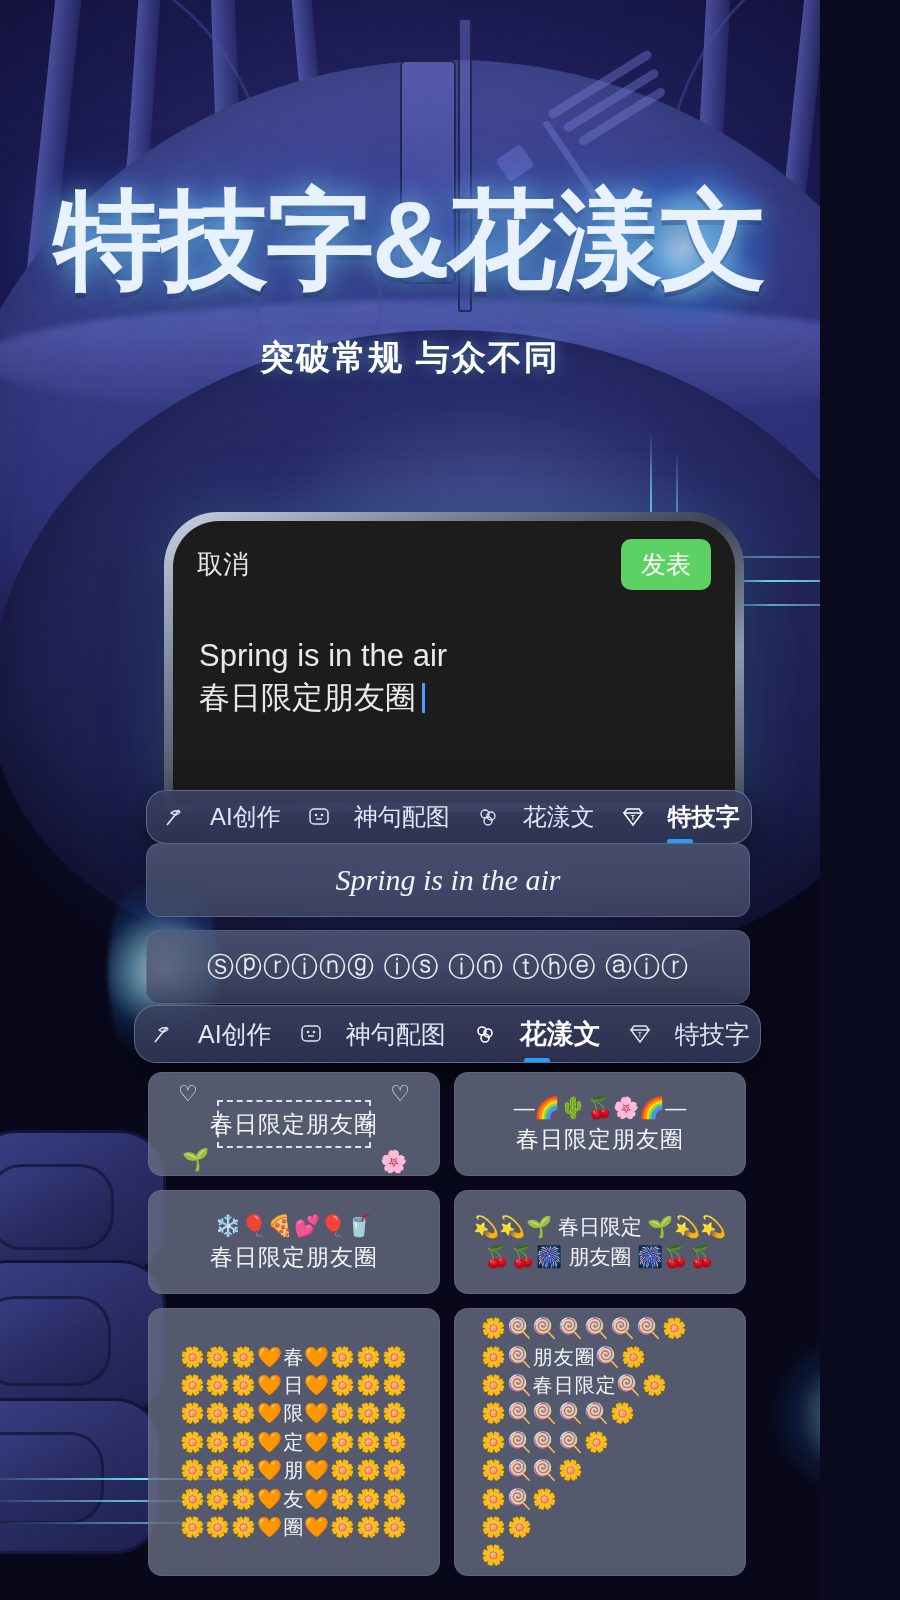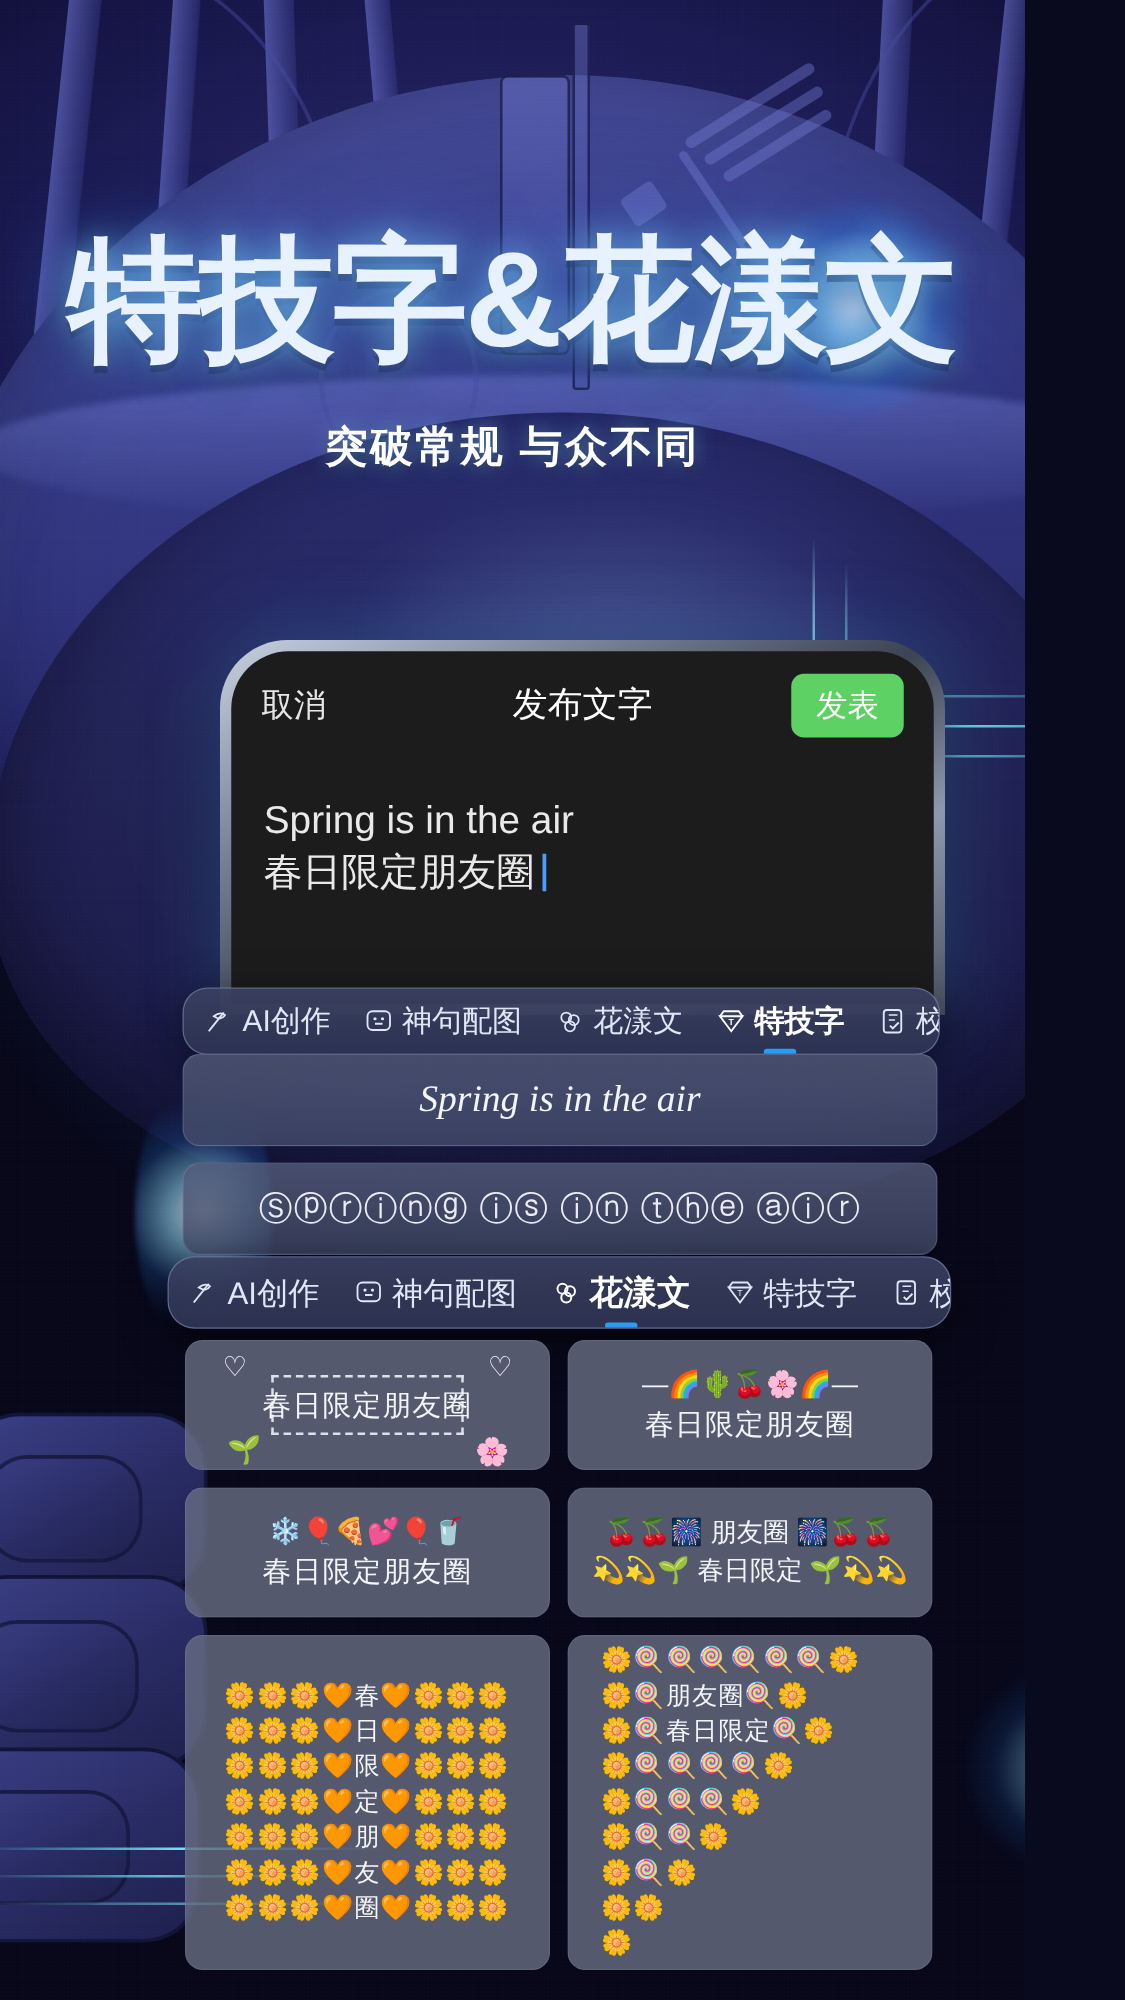--- a/index.html
+++ b/index.html
@@ -51,40 +51,40 @@
   .headline{position:absolute;left:0;right:0;top:186px;text-align:center;
     font-size:108px;line-height:1;font-weight:bold;letter-spacing:-2px;
     color:#e8f2ff;
     text-shadow:0 0 26px rgba(120,200,255,.85),0 0 60px rgba(60,150,255,.6),0 5px 0 rgba(20,24,70,.55),0 10px 26px rgba(0,0,0,.55);
     white-space:nowrap;}
   .subhead{position:absolute;left:0;right:0;top:335px;text-align:center;
     font-size:34px;font-weight:bold;color:#ffffff;letter-spacing:2px;
     text-shadow:0 0 16px rgba(120,190,255,.7),0 3px 10px rgba(0,0,0,.6);}
 
   
-  .phone{position:absolute;left:176px;top:512px;width:580px;height:300px;border-radius:54px 54px 0 0;
+  .phone{position:absolute;left:164px;top:512px;width:580px;height:300px;border-radius:54px 54px 0 0;
     background:linear-gradient(150deg,#c9d2e2 0%,#7b8699 26%,#3c4352 52%,#8e99ad 74%,#4a5160 100%);
     padding:9px;box-sizing:border-box;
     box-shadow:0 0 60px rgba(90,170,255,.35),0 18px 50px rgba(0,0,0,.6);}
   .phone-screen{width:100%;height:100%;border-radius:46px 46px 0 0;background:#1c1c1c;overflow:hidden;position:relative;}
   .nav{height:86px;display:flex;align-items:center;justify-content:space-between;padding:0 24px;box-sizing:border-box;}
   .nav-cancel{color:#e6e6e6;font-size:26px;}
   .nav-title{color:#ffffff;font-size:28px;font-weight:500;position:absolute;left:0;right:0;text-align:center;pointer-events:none;}
   .nav-post{background:#5ed165;color:#ffffff;font-size:25px;border-radius:10px;padding:9px 20px;position:relative;z-index:2;text-align:right;}
   .compose{padding:28px 26px 0 26px;}
   .compose-line{color:#e9e9e9;font-size:31px;line-height:1.35;}
   .caret{display:inline-block;width:3px;height:30px;background:#4d9bff;vertical-align:-5px;margin-left:6px;}
 
   
   .panel{position:absolute;border-radius:20px;
     background:linear-gradient(180deg,rgba(58,64,96,.92),rgba(46,52,82,.94));
     border:1px solid rgba(150,170,220,.45);
     box-shadow:0 10px 34px rgba(0,0,0,.5);}
   .toolbar{display:flex;align-items:center;gap:26px;padding:0 16px;height:52px;box-sizing:border-box;overflow:hidden;}
-  .tool{display:flex;align-items:center;gap:7px;color:#dfe6f5;font-size:24px;white-space:nowrap;position:relative;}
+  .tool{display:flex;align-items:center;gap:23px;color:#dfe6f5;font-size:24px;white-space:nowrap;position:relative;}
   .tool.active{color:#ffffff;font-weight:bold;}
   .tool .ul{position:absolute;left:50%;transform:translateX(-50%);bottom:-11px;width:26px;height:5px;border-radius:3px;background:#2b9bf4;}
   .ticon{width:24px;height:24px;flex:0 0 24px;display:block;}
 
   
   .sx-wrap{position:absolute;left:146px;top:843px;width:604px;}
   .sx-row{display:flex;gap:14px;margin-bottom:13px;}
   .sx-card{flex:1;height:72px;border-radius:14px;display:flex;align-items:center;justify-content:center;
     background:linear-gradient(180deg,rgba(86,94,124,.78),rgba(66,74,104,.82));
     border:1px solid rgba(150,165,205,.25);}
@@ -163,21 +163,20 @@
   </div>
   <div class="bg-noise"></div>
 
   <div class="headline">特技字&amp;花漾文</div>
   <div class="subhead">突破常规  与众不同</div>
 
   <div class="phone">
     <div class="phone-screen">
       <div class="nav">
         <div class="nav-cancel">取消</div>
-        <div class="nav-title">发布文字</div>
         <div class="nav-post">发表</div>
       </div>
       <div class="compose">
         <div class="compose-line">Spring is in the air</div>
         <div class="compose-line">
           <span>春日限定朋友圈</span><span class="caret"></span>
         </div>
       </div>
     </div>
   </div>
@@ -303,22 +302,22 @@
         <div class="hy-line">—🌈🌵🍒🌸🌈—</div>
         <div class="hy-text">春日限定朋友圈</div>
       </div>
     </div>
     <div class="hy-row">
       <div class="hy-card hy-sm">
         <div class="hy-line">❄️🎈🍕💕🎈🥤</div>
         <div class="hy-text">春日限定朋友圈</div>
       </div>
       <div class="hy-card hy-sm">
+        <div class="hy-line">💫💫🌱 春日限定 🌱💫💫</div>
         <div class="hy-line">🍒🍒🎆 朋友圈 🎆🍒🍒</div>
-        <div class="hy-line">💫💫🌱 春日限定 🌱💫💫</div>
       </div>
     </div>
     <div class="hy-row">
       <div class="hy-card hy-lg">
         <div>
           <div class="grid-line">🌼🌼🌼🧡春🧡🌼🌼🌼</div>
           <div class="grid-line">🌼🌼🌼🧡日🧡🌼🌼🌼</div>
           <div class="grid-line">🌼🌼🌼🧡限🧡🌼🌼🌼</div>
           <div class="grid-line">🌼🌼🌼🧡定🧡🌼🌼🌼</div>
           <div class="grid-line">🌼🌼🌼🧡朋🧡🌼🌼🌼</div>

